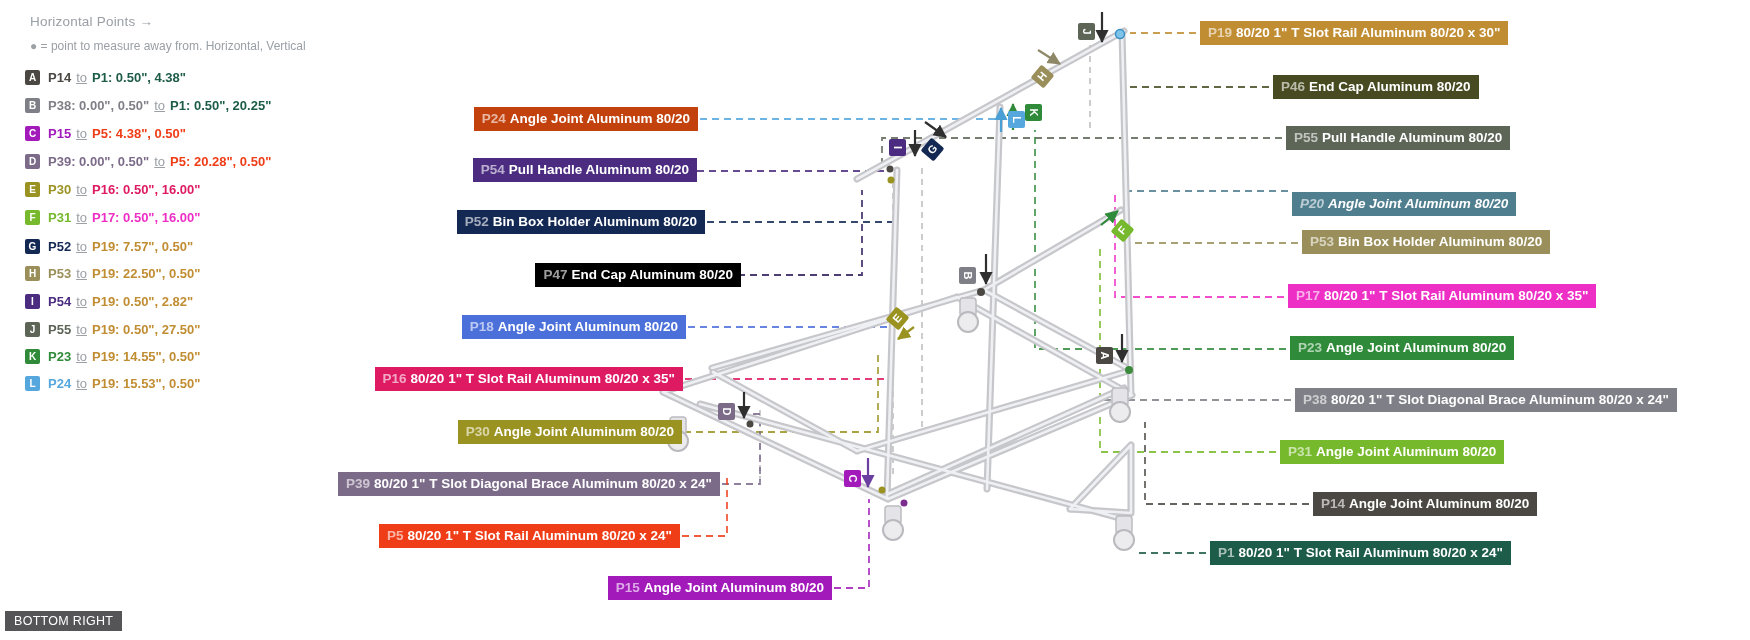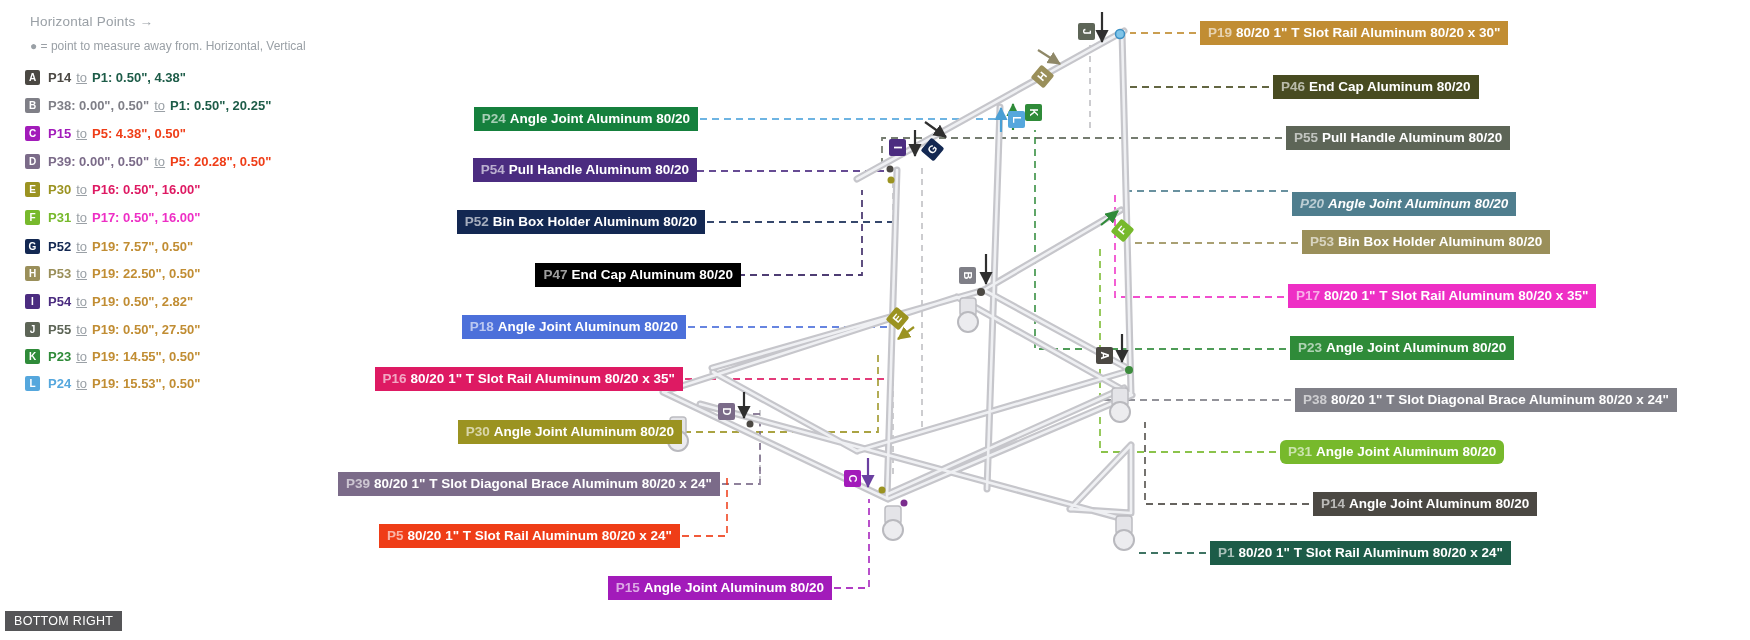--- a/index.html
+++ b/index.html
@@ -233,40 +233,40 @@
         <span class="ltgt" style="color: rgb(193, 141, 51);">P19: 14.55", 0.50"</span>
       </div>
     <div class="lrow" style="top:373px">
         <span class="lbadge" style="background-color: rgb(85, 167, 221);">L</span>
         <span class="lsrc" style="color: rgb(85, 167, 221);">P24</span>
         <span class="lto">to</span>
         <span class="ltgt" style="color: rgb(193, 141, 51);">P19: 15.53", 0.50"</span>
       </div>
   </div>
 
-  <div class="plabel" style="right: 1052px; top: 107px; background-color: #15803d;"><span class="pfx">P24</span><span>Angle Joint Aluminum 80/20</span></div>
+  <div class="plabel" style="right: 1052px; top: 107px; background-color: #c2410c;"><span class="pfx">P24</span><span>Angle Joint Aluminum 80/20</span></div>
   <div class="plabel" style="right: 1053px; top: 158px; background-color: rgb(75, 44, 128);"><span class="pfx">P54</span><span>Pull Handle Aluminum 80/20</span></div>
   <div class="plabel" style="right: 1045px; top: 210px; background-color: rgb(19, 40, 82);"><span class="pfx">P52</span><span>Bin Box Holder Aluminum 80/20</span></div>
   <div class="plabel" style="right: 1009px; top: 263px; background-color: #000000;"><span class="pfx">P47</span><span>End Cap Aluminum 80/20</span></div>
   <div class="plabel" style="right: 1064px; top: 315px; background-color: rgb(76, 112, 218);"><span class="pfx">P18</span><span>Angle Joint Aluminum 80/20</span></div>
   <div class="plabel" style="right: 1067px; top: 367px; background-color: rgb(222, 26, 99);"><span class="pfx">P16</span><span>80/20 1" T Slot Rail Aluminum 80/20 x 35"</span></div>
   <div class="plabel" style="right: 1068px; top: 420px; background-color: rgb(155, 147, 33);"><span class="pfx">P30</span><span>Angle Joint Aluminum 80/20</span></div>
   <div class="plabel" style="right: 1030px; top: 472px; background-color: rgb(123, 107, 137);"><span class="pfx">P39</span><span>80/20 1" T Slot Diagonal Brace  Aluminum 80/20 x 24"</span></div>
   <div class="plabel" style="right: 1070px; top: 524px; background-color: rgb(239, 61, 23);"><span class="pfx">P5</span><span>80/20 1" T Slot Rail Aluminum 80/20 x 24"</span></div>
   <div class="plabel" style="right: 918px; top: 576px; background-color: rgb(162, 27, 186);"><span class="pfx">P15</span><span>Angle Joint Aluminum 80/20</span></div>
 
   <div class="plabel" style="left: 1200px; top: 21px; background-color: rgb(193, 141, 51);"><span class="pfx">P19</span><span>80/20 1" T Slot Rail Aluminum 80/20 x 30"</span></div>
   <div class="plabel" style="left: 1273px; top: 75px; background-color: rgb(72, 75, 33);"><span class="pfx">P46</span><span>End Cap Aluminum 80/20</span></div>
   <div class="plabel" style="left: 1286px; top: 126px; background-color: rgb(93, 101, 87);"><span class="pfx">P55</span><span>Pull Handle Aluminum 80/20</span></div>
   <div class="plabel" style="left: 1292px; top: 192px; background-color: rgb(79, 126, 142); font-style: italic;"><span class="pfx">P20</span><span>Angle Joint Aluminum 80/20</span></div>
   <div class="plabel" style="left: 1302px; top: 230px; background-color: rgb(154, 143, 90);"><span class="pfx">P53</span><span>Bin Box Holder Aluminum 80/20</span></div>
   <div class="plabel" style="left: 1288px; top: 284px; background-color: rgb(238, 47, 197);"><span class="pfx">P17</span><span>80/20 1" T Slot Rail Aluminum 80/20 x 35"</span></div>
   <div class="plabel" style="left: 1290px; top: 336px; background-color: rgb(47, 139, 57);"><span class="pfx">P23</span><span>Angle Joint Aluminum 80/20</span></div>
   <div class="plabel" style="left: 1295px; top: 388px; background-color: rgb(127, 127, 135);"><span class="pfx">P38</span><span>80/20 1" T Slot Diagonal Brace  Aluminum 80/20 x 24"</span></div>
-  <div class="plabel" style="left: 1280px; top: 440px; background-color: rgb(119, 185, 44); border-radius: 6px;"><span class="pfx">P31</span><span>Angle Joint Aluminum 80/20</span></div>
+  <div class="plabel" style="left: 1280px; top: 440px; background-color: rgb(119, 185, 44);"><span class="pfx">P31</span><span>Angle Joint Aluminum 80/20</span></div>
   <div class="plabel" style="left: 1313px; top: 492px; background-color: rgb(75, 72, 67);"><span class="pfx">P14</span><span>Angle Joint Aluminum 80/20</span></div>
   <div class="plabel" style="left: 1210px; top: 541px; background-color: rgb(29, 92, 72);"><span class="pfx">P1</span><span>80/20 1" T Slot Rail Aluminum 80/20 x 24"</span></div>
 
   <div class="mbadge rot90" style="left: 1078px; top: 23px; background-color: rgb(93, 101, 87);">J</div>
   <div class="mbadge rotm50" style="left: 1034px; top: 68px; background-color: rgb(154, 143, 90);">H</div>
   <div class="mbadge rot90" style="left: 1025px; top: 104px; background-color: rgb(47, 139, 57);">K</div>
   <div class="mbadge rot90" style="left: 1008px; top: 111px; background-color: rgb(85, 167, 221);">L</div>
   <div class="mbadge rotm50" style="left: 924px; top: 141px; background-color: rgb(19, 40, 82);">G</div>
   <div class="mbadge rot90" style="left: 889px; top: 139px; background-color: rgb(75, 44, 128);">I</div>
   <div class="mbadge rot90" style="left: 959px; top: 267px; background-color: rgb(127, 127, 135);">B</div>

